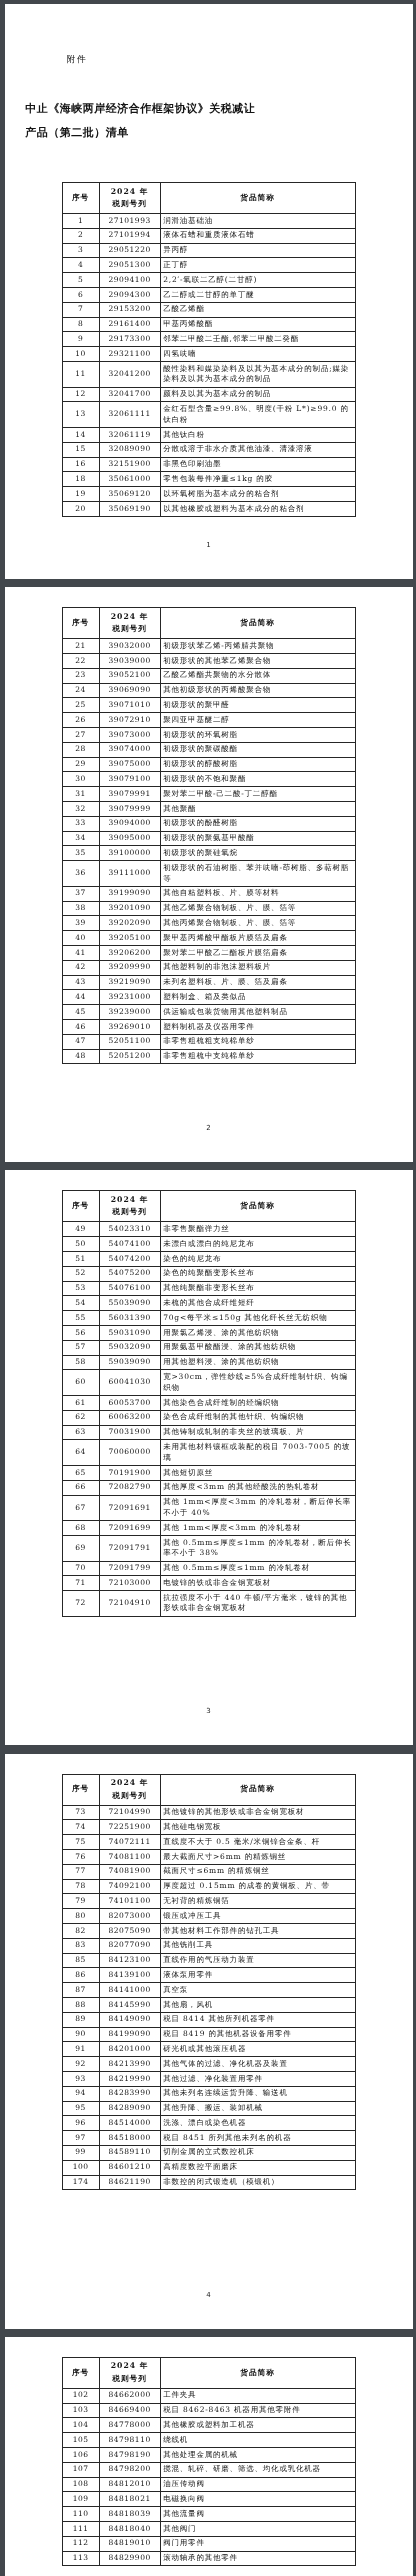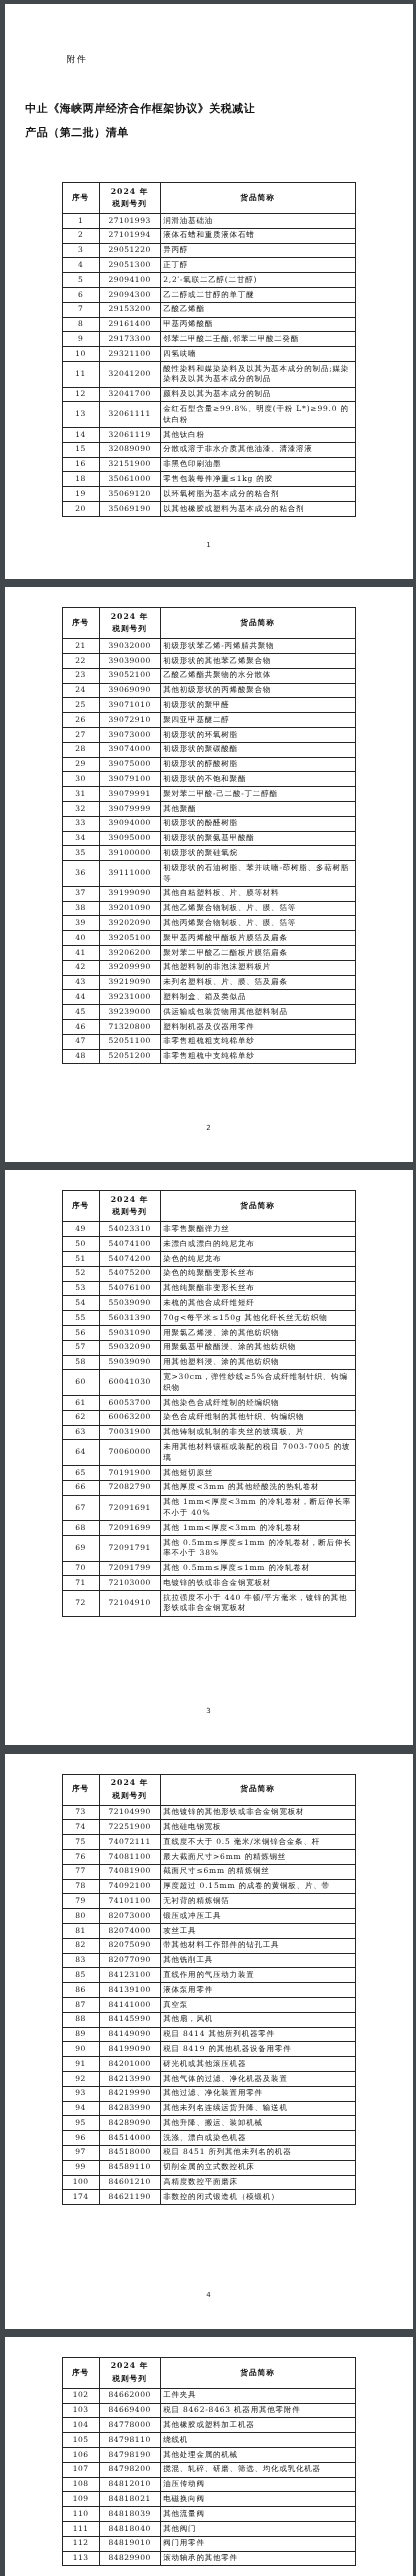--- a/index.html
+++ b/index.html
@@ -355,21 +355,21 @@
             <td class="cell-code">39231000</td>
             <td class="cell-name">塑料制盒、箱及类似品</td>
           </tr>
           <tr>
             <td class="cell-no">45</td>
             <td class="cell-code">39239000</td>
             <td class="cell-name">供运输或包装货物用其他塑料制品</td>
           </tr>
           <tr>
             <td class="cell-no">46</td>
-            <td class="cell-code">71320800</td>
+            <td class="cell-code">39269010</td>
             <td class="cell-name">塑料制机器及仪器用零件</td>
           </tr>
           <tr>
             <td class="cell-no">47</td>
             <td class="cell-code">52051100</td>
             <td class="cell-name">非零售粗梳粗支纯棉单纱</td>
           </tr>
           <tr>
             <td class="cell-no">48</td>
             <td class="cell-code">52051200</td>
@@ -574,25 +574,20 @@
             <td class="cell-no">79</td>
             <td class="cell-code">74101100</td>
             <td class="cell-name">无衬背的精炼铜箔</td>
           </tr>
           <tr>
             <td class="cell-no">80</td>
             <td class="cell-code">82073000</td>
             <td class="cell-name">锻压或冲压工具</td>
           </tr>
           <tr>
-            <td class="cell-no">81</td>
-            <td class="cell-code">82074000</td>
-            <td class="cell-name">攻丝工具</td>
-          </tr>
-          <tr>
             <td class="cell-no">82</td>
             <td class="cell-code">82075090</td>
             <td class="cell-name">带其他材料工作部件的钻孔工具</td>
           </tr>
           <tr>
             <td class="cell-no">83</td>
             <td class="cell-code">82077090</td>
             <td class="cell-name">其他铣削工具</td>
           </tr>
           <tr>

